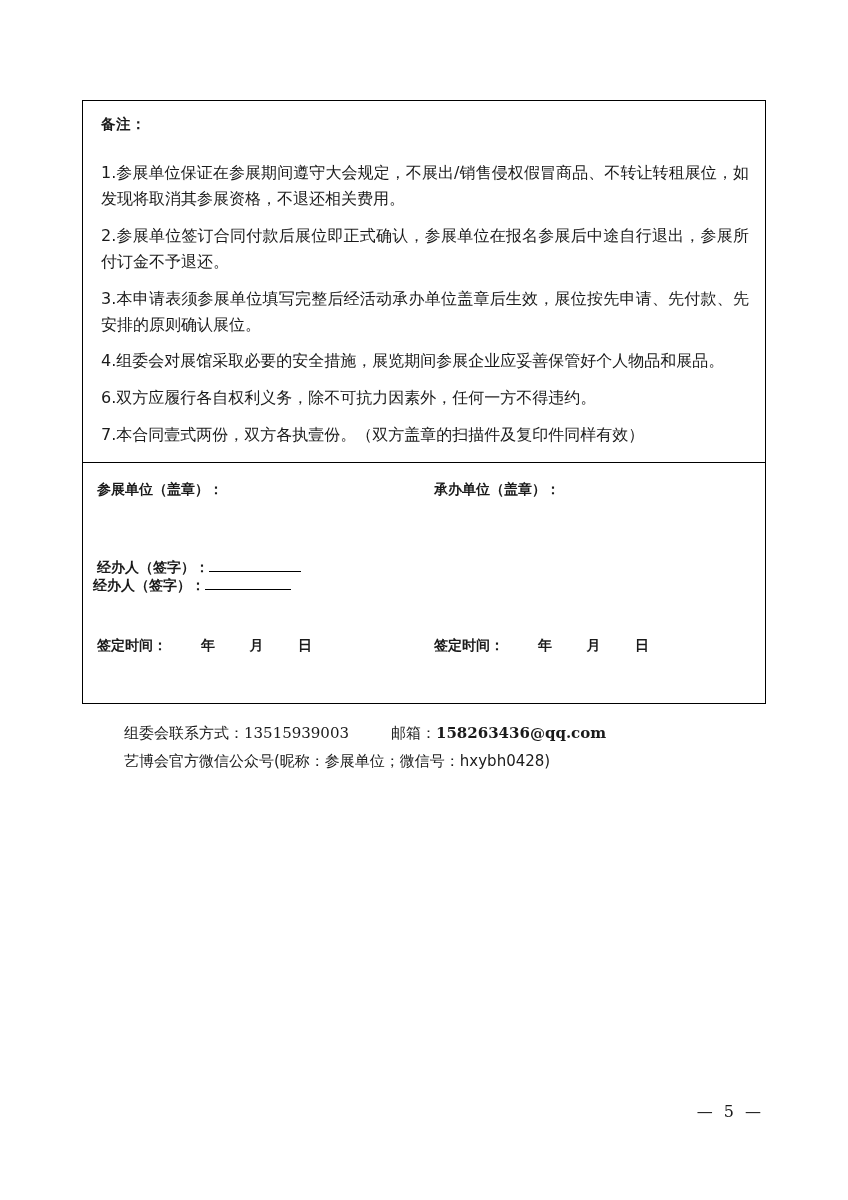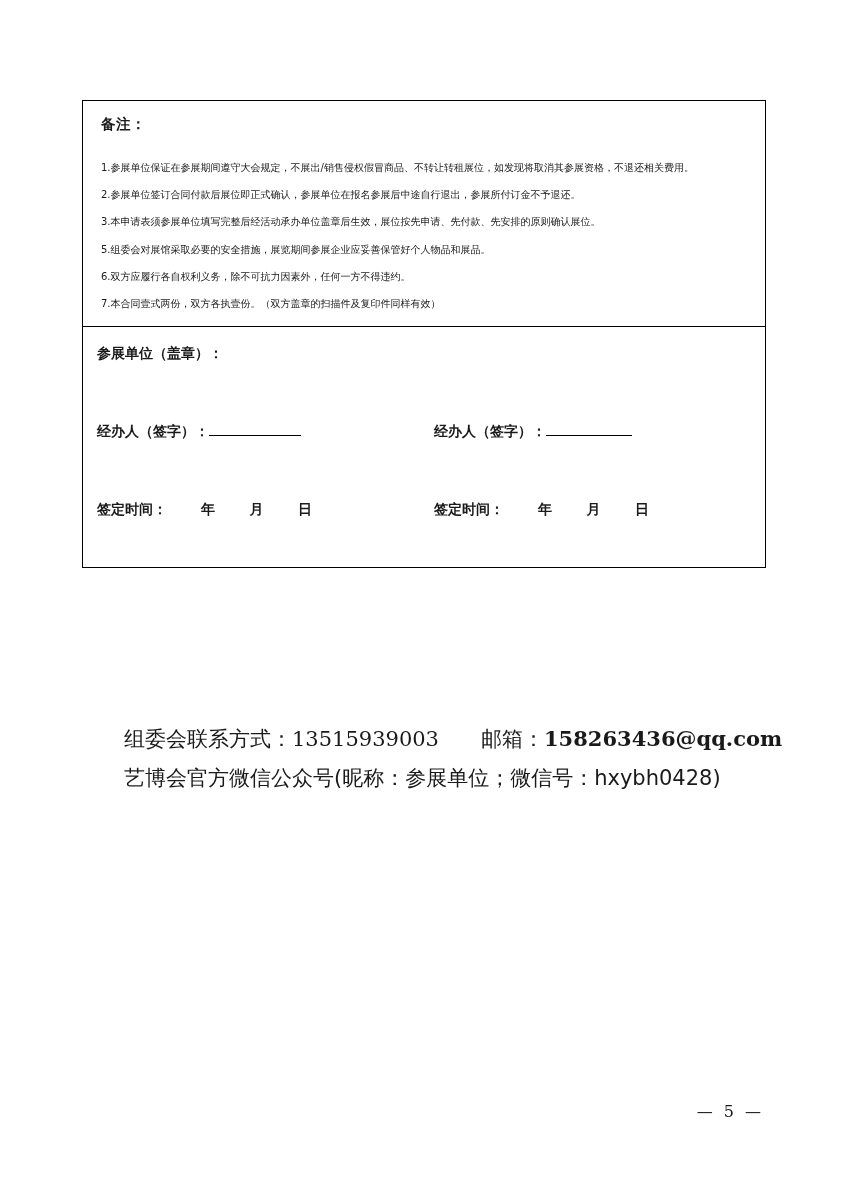--- a/index.html
+++ b/index.html
@@ -39,42 +39,42 @@
 
   .notes-title {
     font-size: 14.5px;
     font-weight: bold;
     margin: 0 0 26px 2px;
     letter-spacing: 0.5px;
   }
 
   .note-item {
     display: block;
-    font-size: 10px;
+    font-size: 16px;
     line-height: 1.62;
     margin: 0 0 11px 0;
     text-align: justify;
     text-justify: inter-ideograph;
     padding-left: 2px;
   }
   .note-item:last-child {
     margin-bottom: 2px;
   }
 
   
   .sign-section {
     padding: 18px 0 20px 0;
   }
   .sign-row {
     display: flex;
     margin: 0 0 0 0;
     height: 78px;
     align-items: flex-start;
   }
-  .sign-row.r2 { height: 78px; }
+  .sign-row.r2 { height: 78px; flex-direction: column; }
   .sign-row.r3 { height: 46px; }
 
   .sign-col {
     width: 50%;
     box-sizing: border-box;
     padding-left: 14px;
     font-size: 14px;
     font-weight: bold;
     white-space: nowrap;
   }
@@ -98,21 +98,21 @@
   .gap-b { width: 34px; }
 
   
   .contact {
     position: absolute;
     left: 124px;
     top: 720px;
     width: 660px;
   }
   .contact-line {
-    font-size: 21px;
+    font-size: 15px;
     line-height: 1.85;
     white-space: nowrap;
   }
   .contact-line .serif {
     font-family: "DejaVu Serif", "Liberation Serif", serif;
   }
   .email-strong {
     font-family: "DejaVu Serif", "Liberation Serif", serif;
     font-weight: bold;
   }
@@ -133,30 +133,33 @@
 
 <div class="page">
 
   <div class="doc-box">
 
     <div class="notes-section">
       <div class="notes-title">备注：</div>
       <p class="note-item">1.参展单位保证在参展期间遵守大会规定，不展出/销售侵权假冒商品、不转让转租展位，如发现将取消其参展资格，不退还相关费用。</p>
       <p class="note-item">2.参展单位签订合同付款后展位即正式确认，参展单位在报名参展后中途自行退出，参展所付订金不予退还。</p>
       <p class="note-item">3.本申请表须参展单位填写完整后经活动承办单位盖章后生效，展位按先申请、先付款、先安排的原则确认展位。</p>
-      <p class="note-item">5.组委会对展馆采取必要的安全措施，展览期间参展企业应妥善保管好个人物品和展品。</p>
+      <p class="note-item">4.组委会对展馆采取必要的安全措施，展览期间参展企业应妥善保管好个人物品和展品。</p>
       <p class="note-item">6.双方应履行各自权利义务，除不可抗力因素外，任何一方不得违约。</p>
       <p class="note-item">7.本合同壹式两份，双方各执壹份。（双方盖章的扫描件及复印件同样有效）</p>
     </div>
 
     <div class="sign-section">
 
       <div class="sign-row r1">
         <div class="sign-col">
           <span>参展单位（盖章）：</span>
+        </div>
+        <div class="sign-col right">
+          <span>承办单位（盖章）：</span>
         </div>
       </div>
 
       <div class="sign-row r2">
         <div class="sign-col">
           <span>经办人（签字）：</span><span class="blank-line bl-long"></span>
         </div>
         <div class="sign-col right">
           <span>经办人（签字）：</span><span class="blank-line bl-short"></span>
         </div>

